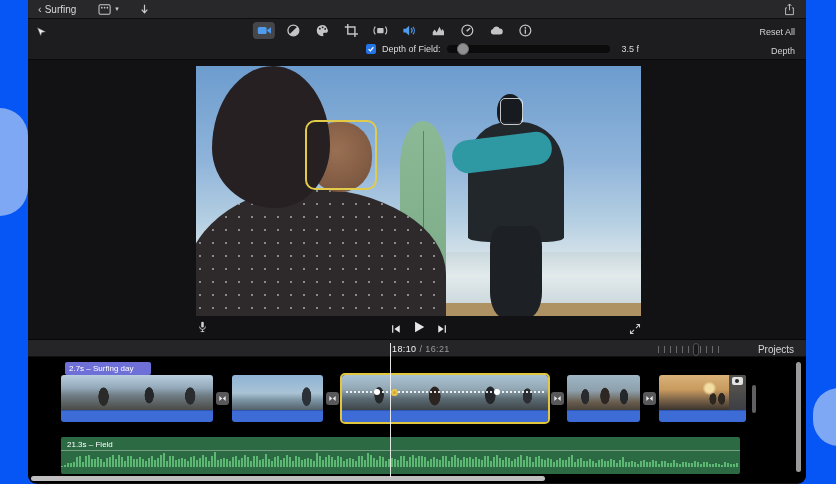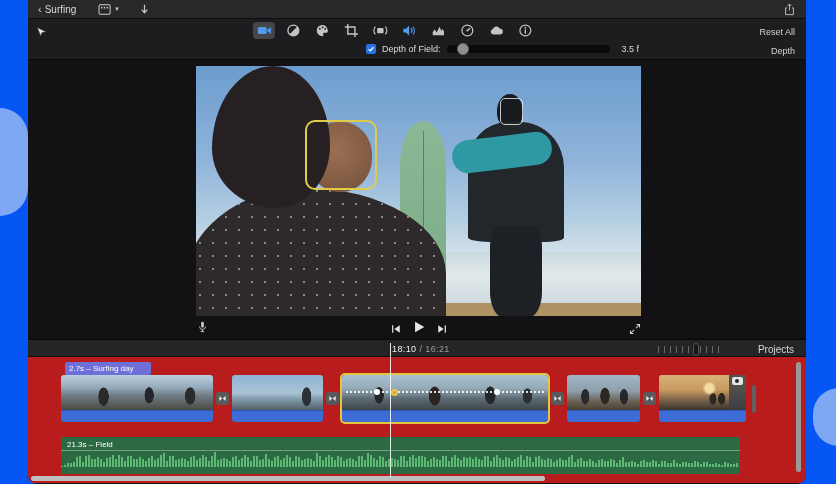--- a/index.html
+++ b/index.html
@@ -76,21 +76,21 @@
   
   .tcbar { position:relative; height:18px; background:#252527; border-top:1px solid #070707; border-bottom:1px solid #101010; }
   .timecode { position:absolute; left:364px; top:4px; font-size:9px; color:#9a9a9c; letter-spacing:.4px; }
   .timecode .cur { color:#f2f2f2; }
   .zoomslider { position:absolute; right:86px; top:5px; width:62px; height:9px;
       background-image:repeating-linear-gradient(90deg,#69696b 0 1px,transparent 1px 6px); background-size:100% 7px; background-position:0 1px; background-repeat:no-repeat; }
   .zoomthumb { position:absolute; top:-2px; width:6px; height:13px; border-radius:3px; background:#19191b; border:1px solid #515153; }
   .settings { position:absolute; right:12px; top:4px; font-size:10px; color:#d6d6d6; }
 
   
-  .timeline { position:relative; height:126px; background:#b91c1c; }
+  .timeline { position:relative; height:126px; background:#000000; }
   .clip-badge { position:absolute; left:37px; top:5px; width:86px; height:13px; background:#6f6fd8; border-radius:2px; color:#fff; font-size:8px; line-height:13px; padding-left:4px; white-space:nowrap; overflow:hidden; z-index:3; }
   .vtrack { position:absolute; left:33px; top:18px; display:flex; align-items:center; gap:3px; }
   .clip { position:relative; border-radius:3px; overflow:hidden; }
   .clip .thumb { height:35px; position:relative; }
   .clip .astrip { height:12px; background:#3d6cd6; border-top:1px solid #2c55b4; }
   .clip.selected { outline:2px solid #e2c63e; outline-offset:0; border-radius:3px; }
   .c1 { width:152px; } .c2 { width:91px; } .c3 { width:206px; } .c4 { width:73px; } .c5 { width:87px; }
   .thumb-c1 { background:linear-gradient(180deg,#b9cede 0%,#94aabb 36%,#6f7d85 58%,#4a4a45 100%);
       background-image:radial-gradient(ellipse 9px 16px at 28% 62%, #2a2a28 0 55%, transparent 60%),radial-gradient(ellipse 8px 14px at 58% 58%, #24262a 0 55%, transparent 60%),radial-gradient(ellipse 9px 15px at 85% 60%, #2a2c30 0 55%, transparent 60%),linear-gradient(180deg,#b9cede 0%,#94aabb 36%,#6f7d85 58%,#4a4a45 100%); }
   .thumb-c2 { background:radial-gradient(ellipse 8px 16px at 82% 62%, #2c3138 0 55%, transparent 62%),linear-gradient(180deg,#8fb3d6 0%,#a9c3d4 52%,#7e98a8 70%,#546069 100%); }

